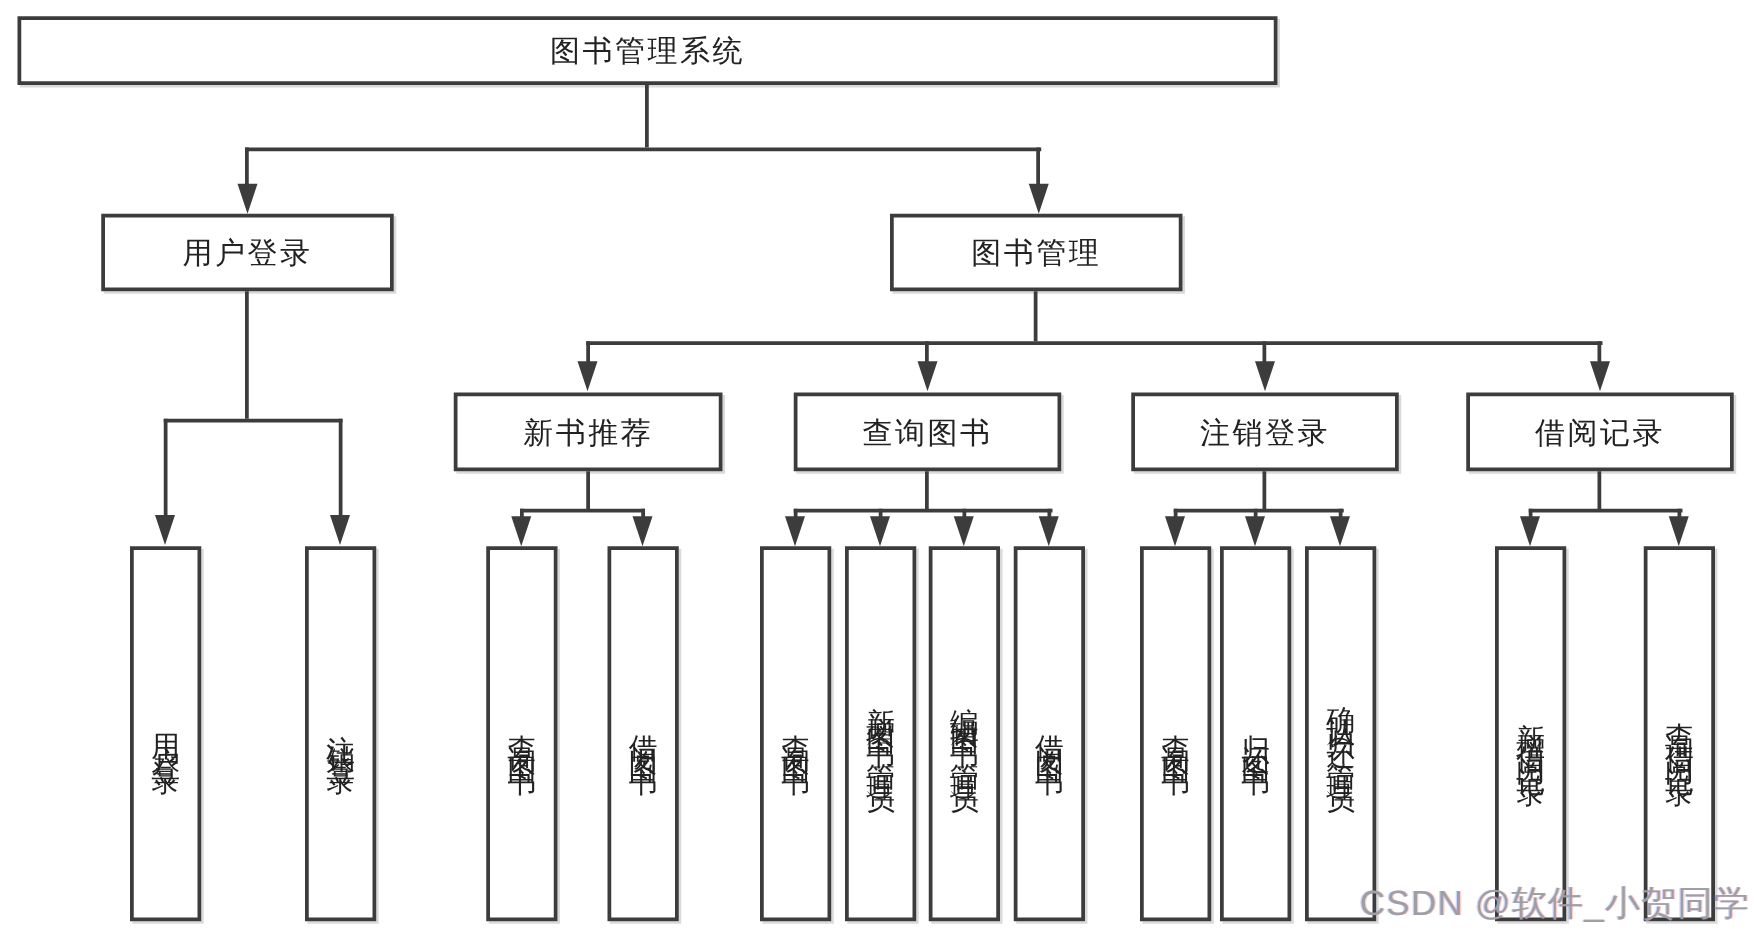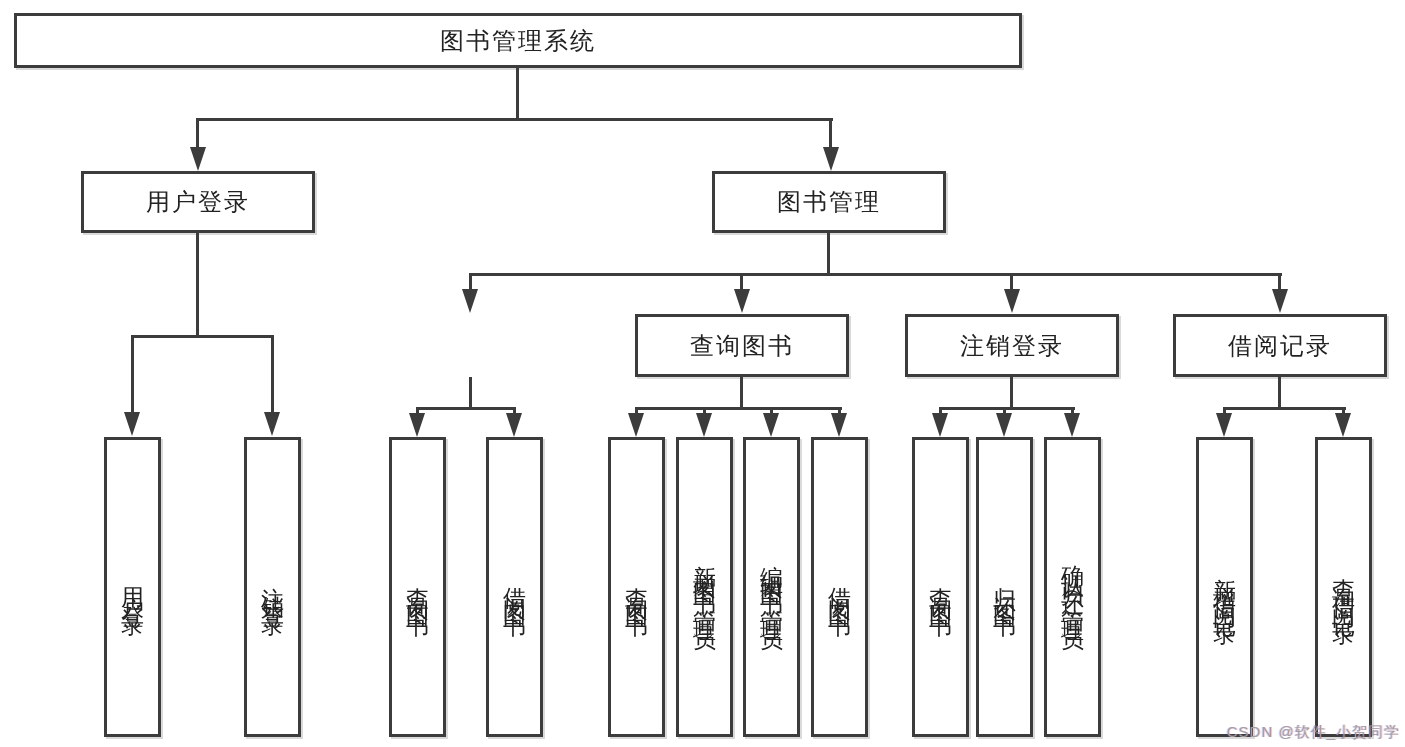--- a/index.html
+++ b/index.html
@@ -35,21 +35,21 @@
   
   .v{position:absolute;width:3px;background:var(--line);}
   .h{position:absolute;height:3px;background:var(--line);}
   .ah{
     position:absolute;width:0;height:0;
     border-left:8px solid transparent;border-right:8px solid transparent;
     border-top:24px solid var(--line);
   }
   .watermark{
     position:absolute;right:5px;bottom:5px;
-    font-size:15px;letter-spacing:1px;color:var(--wm);
+    font-size:28px;letter-spacing:1px;color:var(--wm);
     text-shadow:1px 0 0 rgba(255,90,90,.30), -1px 0 0 rgba(90,120,255,.30);
     text-align:center;
   }
 </style>
 </head>
 <body>
 
 <div class="stage">
 
   <div class="b" style="left:14px;top:13px;width:1008px;height:55px;">
@@ -57,20 +57,23 @@
   </div>
 
   <div class="b" style="left:81px;top:171px;width:234px;height:62px;">
     <span>用户登录</span>
   </div>
 
   <div class="b" style="left:712px;top:171px;width:234px;height:62px;">
     <span>图书管理</span>
   </div>
 
+  <div class="b" style="left:363px;top:314px;width:215px;height:63px;">
+    <span>新书推荐</span>
+  </div>
 
   <div class="b" style="left:635px;top:314px;width:214px;height:63px;">
     <span>查询图书</span>
   </div>
 
   <div class="b" style="left:905px;top:314px;width:214px;height:63px;">
     <span>注销登录</span>
   </div>
 
   <div class="b" style="left:1173px;top:314px;width:214px;height:63px;">

